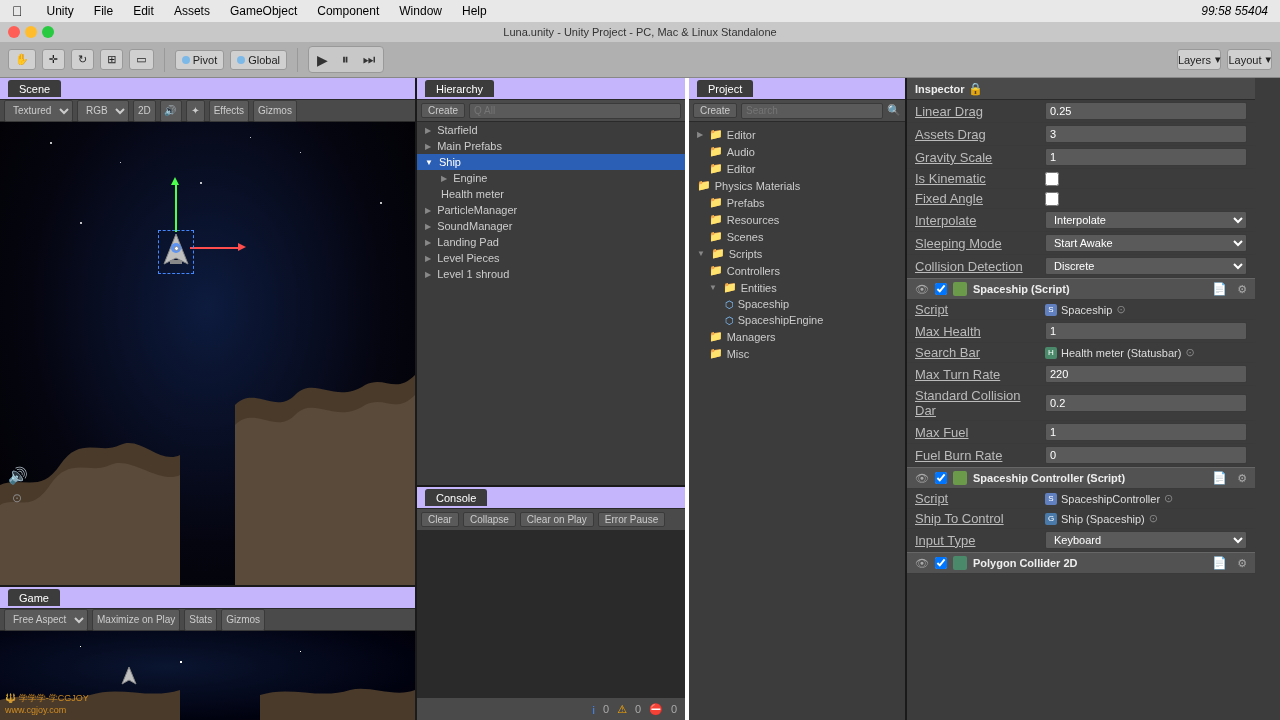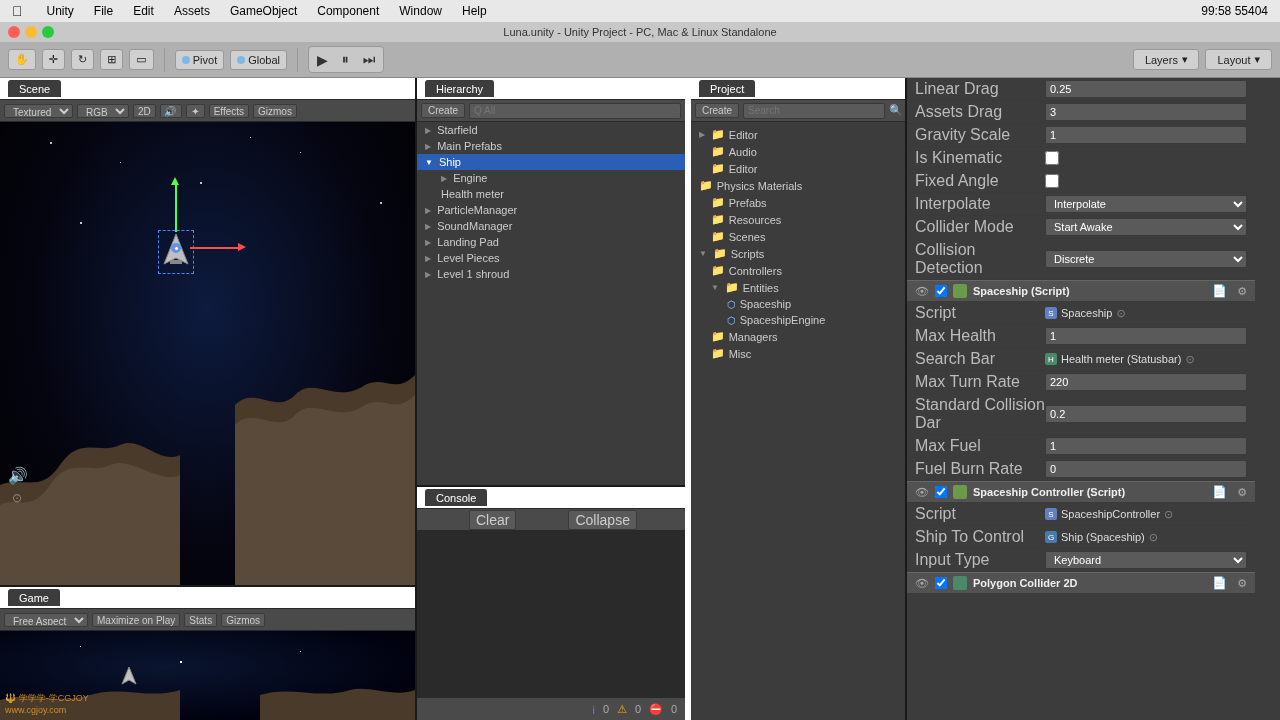--- a/index.html
+++ b/index.html
@@ -21,21 +21,21 @@
       color: #000;
       display: flex;
       align-items: center;
       height: 22px;
       padding: 0 8px;
       gap: 12px;
       flex-shrink: 0;
     }
     .menu-bar .apple { font-size: 14px; margin-right: 4px; }
     .menu-bar span { font-size: 12px; cursor: default; padding: 0 4px; }
-    .menu-bar .right-icons { margin-left: auto; display: flex; gap: 8px; font-size: 11px; }
+    .menu-bar .right-icons { margin-left: auto; display: flex; gap: 8px; font-size: 11px; font-style: italic; }
 
     
     .title-bar {
       background: #c8c8c8;
       color: #333;
       text-align: center;
       height: 20px;
       line-height: 20px;
       font-size: 11px;
       flex-shrink: 0;
@@ -81,21 +81,21 @@
       padding: 2px 6px;
       font-size: 14px;
       color: #333;
       border-radius: 3px;
     }
     .toolbar-right { margin-left: auto; display: flex; gap: 6px; align-items: center; }
     .dropdown-btn {
       background: #d0d0d0;
       border: 1px solid #999;
       border-radius: 3px;
-      padding: 3px 11px;
+      padding: 3px 0;
       font-size: 11px;
       cursor: pointer;
       color: #222;
       display: flex;
       align-items: center;
       gap: 4px;
     }
 
     
     .main-area {
@@ -113,21 +113,21 @@
     }
 
     
     .scene-panel {
       flex: 1;
       display: flex;
       flex-direction: column;
       background: #3a3a3a;
     }
     .panel-header {
-      background: #ffffff;
+      background: #c4b5fd;
       height: 22px;
       display: flex;
       align-items: center;
       padding: 0 8px;
       gap: 6px;
       border-bottom: 1px solid #2a2a2a;
     }
     .panel-tab {
       background: #5a5a5a;
       border: 1px solid #3a3a3a;
@@ -148,21 +148,21 @@
       gap: 4px;
       border-bottom: 1px solid #2a2a2a;
     }
     .scene-toolbar select, .scene-toolbar .small-btn {
       background: #5a5a5a;
       border: 1px solid #3a3a3a;
       color: #ccc;
       font-size: 10px;
       padding: 1px 4px;
       border-radius: 2px;
-      height: 14px;
+      height: 22px;
     }
     .scene-content {
       flex: 1;
       background: #1a1a2e;
       position: relative;
       overflow: hidden;
     }
 
     
     .scene-bg {
@@ -256,45 +256,44 @@
       display: flex;
       align-items: center;
       padding: 0 4px;
       gap: 4px;
       border-bottom: 1px solid #2a2a2a;
     }
     .console-btn {
       background: #5a5a5a;
       border: 1px solid #3a3a3a;
       color: #ccc;
-      font-size: 14px;
+      font-size: 10px;
       padding: 1px 6px;
       border-radius: 2px;
       cursor: pointer;
-      margin-left: 48px;
     }
     .console-content { flex: 1; background: #2a2a2a; }
     .console-footer {
       height: 22px;
       background: #4a4a4a;
       display: flex;
       align-items: center;
       justify-content: flex-end;
       padding: 0 8px;
       gap: 8px;
       font-size: 11px;
       color: #aaa;
     }
 
     
     .project-panel {
       width: 220px;
       display: flex;
       flex-direction: column;
-      border-left: 6px solid #ffffff;
+      border-left: 4px solid #ffffff;
       flex-shrink: 0;
     }
     .project-top {
       flex: 1;
       display: flex;
       flex-direction: column;
       background: #3c3c3c;
     }
     .project-toolbar {
       background: #4a4a4a;
@@ -355,22 +354,23 @@
     .inspector-row {
       display: flex;
       align-items: center;
       padding: 2px 8px;
       border-bottom: 1px solid #3a3a3a;
       min-height: 20px;
     }
     .inspector-label {
       width: 130px;
       color: #bbb;
-      font-size: 16px;
+      font-size: 13px;
       flex-shrink: 0;
+      text-decoration: underline;
     }
     .inspector-input {
       background: #5a5a5a;
       border: 1px solid #3a3a3a;
       color: #fff;
       font-size: 11px;
       padding: 1px 4px;
       border-radius: 2px;
       width: 100%;
       height: 18px;
@@ -740,20 +740,24 @@
         </div>
         <div class="proj-item" style="padding-left:20px;">
           <span class="folder-icon">📁</span>
           <span>Misc</span>
         </div>
       </div>
     </div>
   </div>
 
   <div class="inspector-panel">
+    <div class="inspector-header">
+      <span style="font-weight:bold;color:#eee;">Inspector</span>
+      <span class="lock-icon">🔒</span>
+    </div>
 
     <div class="inspector-row">
       <span class="inspector-label">Linear Drag</span>
       <input class="inspector-input" type="text" value="0.25" style="">
     </div>
     <div class="inspector-row">
       <span class="inspector-label">Assets Drag</span>
       <input class="inspector-input" type="text" value="3" style="">
     </div>
     <div class="inspector-row">
@@ -768,21 +772,21 @@
       <span class="inspector-label">Fixed Angle</span>
       <input class="inspector-checkbox" type="checkbox" style="">
     </div>
     <div class="inspector-row">
       <span class="inspector-label">Interpolate</span>
       <select class="select-value">
         <option>Interpolate</option>
       </select>
     </div>
     <div class="inspector-row">
-      <span class="inspector-label">Collider Mode</span>
+      <span class="inspector-label">Sleeping Mode</span>
       <select class="select-value">
         <option>Start Awake</option>
       </select>
     </div>
     <div class="inspector-row">
       <span class="inspector-label">Collision Detection</span>
       <select class="select-value">
         <option>Discrete</option>
       </select>
     </div>

